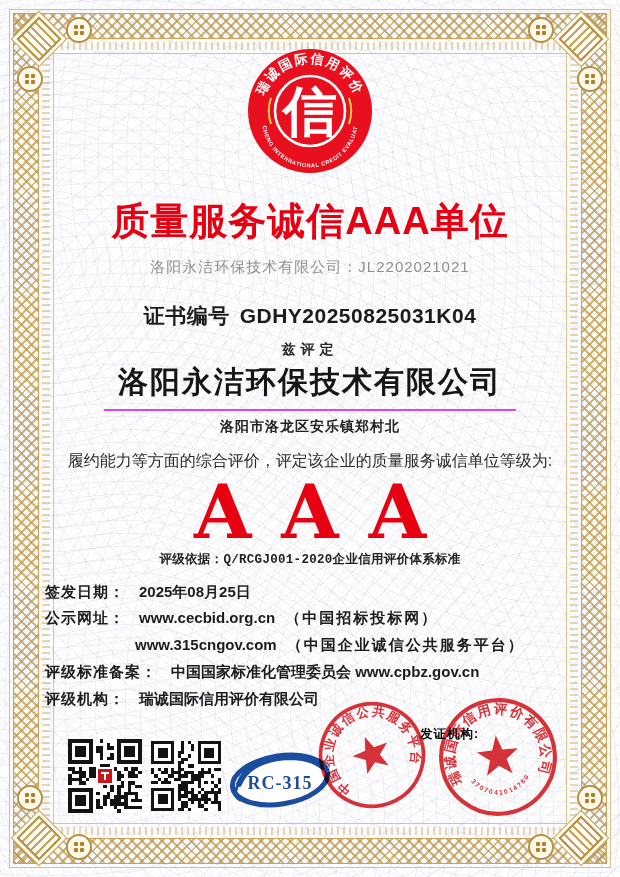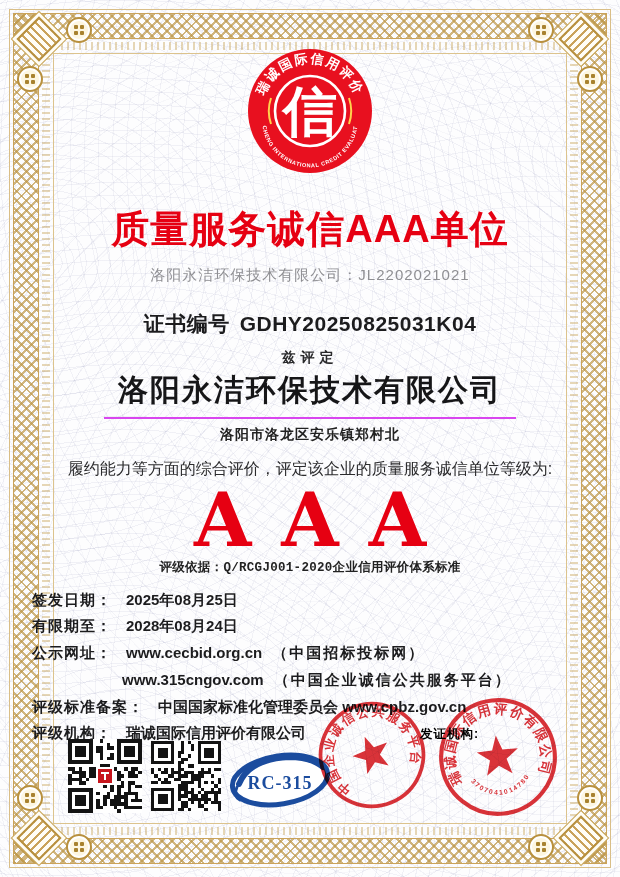--- a/index.html
+++ b/index.html
@@ -57,34 +57,34 @@
       radial-gradient(circle at 14px 8px,#a8822f 2px,transparent 2.5px),
       radial-gradient(circle at 8px 14px,#a8822f 2px,transparent 2.5px),
       radial-gradient(circle at 14px 14px,#a8822f 2px,transparent 2.5px);
     box-shadow:inset 0 0 0 2px #fff;}
   .corner .btn.h{left:58px;top:9px;}
   .corner .btn.v{left:9px;top:58px;}
 
   
   .content{position:absolute;inset:0;z-index:2;text-align:center;}
   .logo{margin-top:46px;}
-  .title{margin-top:24px;font-size:38px;font-weight:bold;color:#e60012;letter-spacing:1px;}
+  .title{margin-top:16px;font-size:38px;font-weight:bold;color:#e60012;letter-spacing:1px;}
   .subtitle{margin-top:11px;font-size:15px;color:#8f8f93;letter-spacing:1px;}
   .certno{margin-top:25px;font-size:21px;font-weight:bold;color:#1c1c1e;letter-spacing:.5px;}
   .certno .lbl{margin-right:10px;}
   .hereby{margin-top:11px;font-size:14px;font-weight:bold;color:#2a2a2c;letter-spacing:5px;}
   .company{display:inline-block;margin-top:3px;padding:0 14px 6px 14px;font-size:30px;font-weight:bold;
     color:#161618;letter-spacing:2px;border-bottom:2px solid #d946ef;
     font-family:"Liberation Serif","DejaVu Serif",serif;}
   .address{margin-top:7px;font-size:14px;font-weight:bold;color:#222;letter-spacing:1px;}
   .para{margin-top:14px;font-size:16px;color:#2b2b2d;line-height:1.42;}
   .grade{margin-top:2px;font-size:74px;line-height:1.0;font-weight:bold;color:#e60012;
     font-family:"DejaVu Serif","Liberation Serif",serif;letter-spacing:30px;padding-left:30px;}
   .basis{margin-top:2px;font-size:12.5px;font-weight:bold;color:#222;letter-spacing:.3px;font-family:Liberation Mono, monospace;}
-  .rows{margin-top:13px;text-align:left;padding-left:32px;font-size:15px;font-weight:bold;color:#1c1c1e;}
+  .rows{margin-top:13px;text-align:left;padding-left:45px;font-size:15px;font-weight:bold;color:#1c1c1e;}
   .row{margin-bottom:5px;line-height:1.45;}
   .row .lbl{margin-right:14px;letter-spacing:1px;}
   .row .note{margin-left:10px;letter-spacing:2px;}
   .row.indent{padding-left:90px;}
 
   
   .qr{position:absolute;z-index:3;}
   .qr.q1{left:68px;top:739px;width:74px;height:74px;}
   .qr.q2{left:151px;top:741px;width:70px;height:70px;}
   .rc{position:absolute;left:227px;top:751px;width:106px;height:58px;z-index:3;}
@@ -158,23 +158,20 @@
     <div class="address">洛阳市洛龙区安乐镇郑村北</div>
     <div class="para">
       <div>履约能力等方面的综合评价，评定该企业的质量服务诚信单位等级为:</div>
     </div>
     <div class="grade">AAA</div>
     <div class="basis">评级依据：Q/RCGJ001-2020企业信用评价体系标准</div>
 
     <div class="rows">
       <div class="row">
         <span class="lbl">签发日期：</span><span>2025年08月25日</span>
-      </div>
-      <div class="row">
-        <span class="lbl">有限期至：</span><span>2028年08月24日</span>
       </div>
       <div class="row">
         <span class="lbl">公示网址：</span><span>www.cecbid.org.cn</span><span class="note">（中国招标投标网）</span>
       </div>
       <div class="row indent">
         <span>www.315cngov.com</span><span class="note">（中国企业诚信公共服务平台）</span>
       </div>
       <div class="row">
         <span class="lbl">评级标准备案：</span><span>中国国家标准化管理委员会 www.cpbz.gov.cn</span>
       </div>

